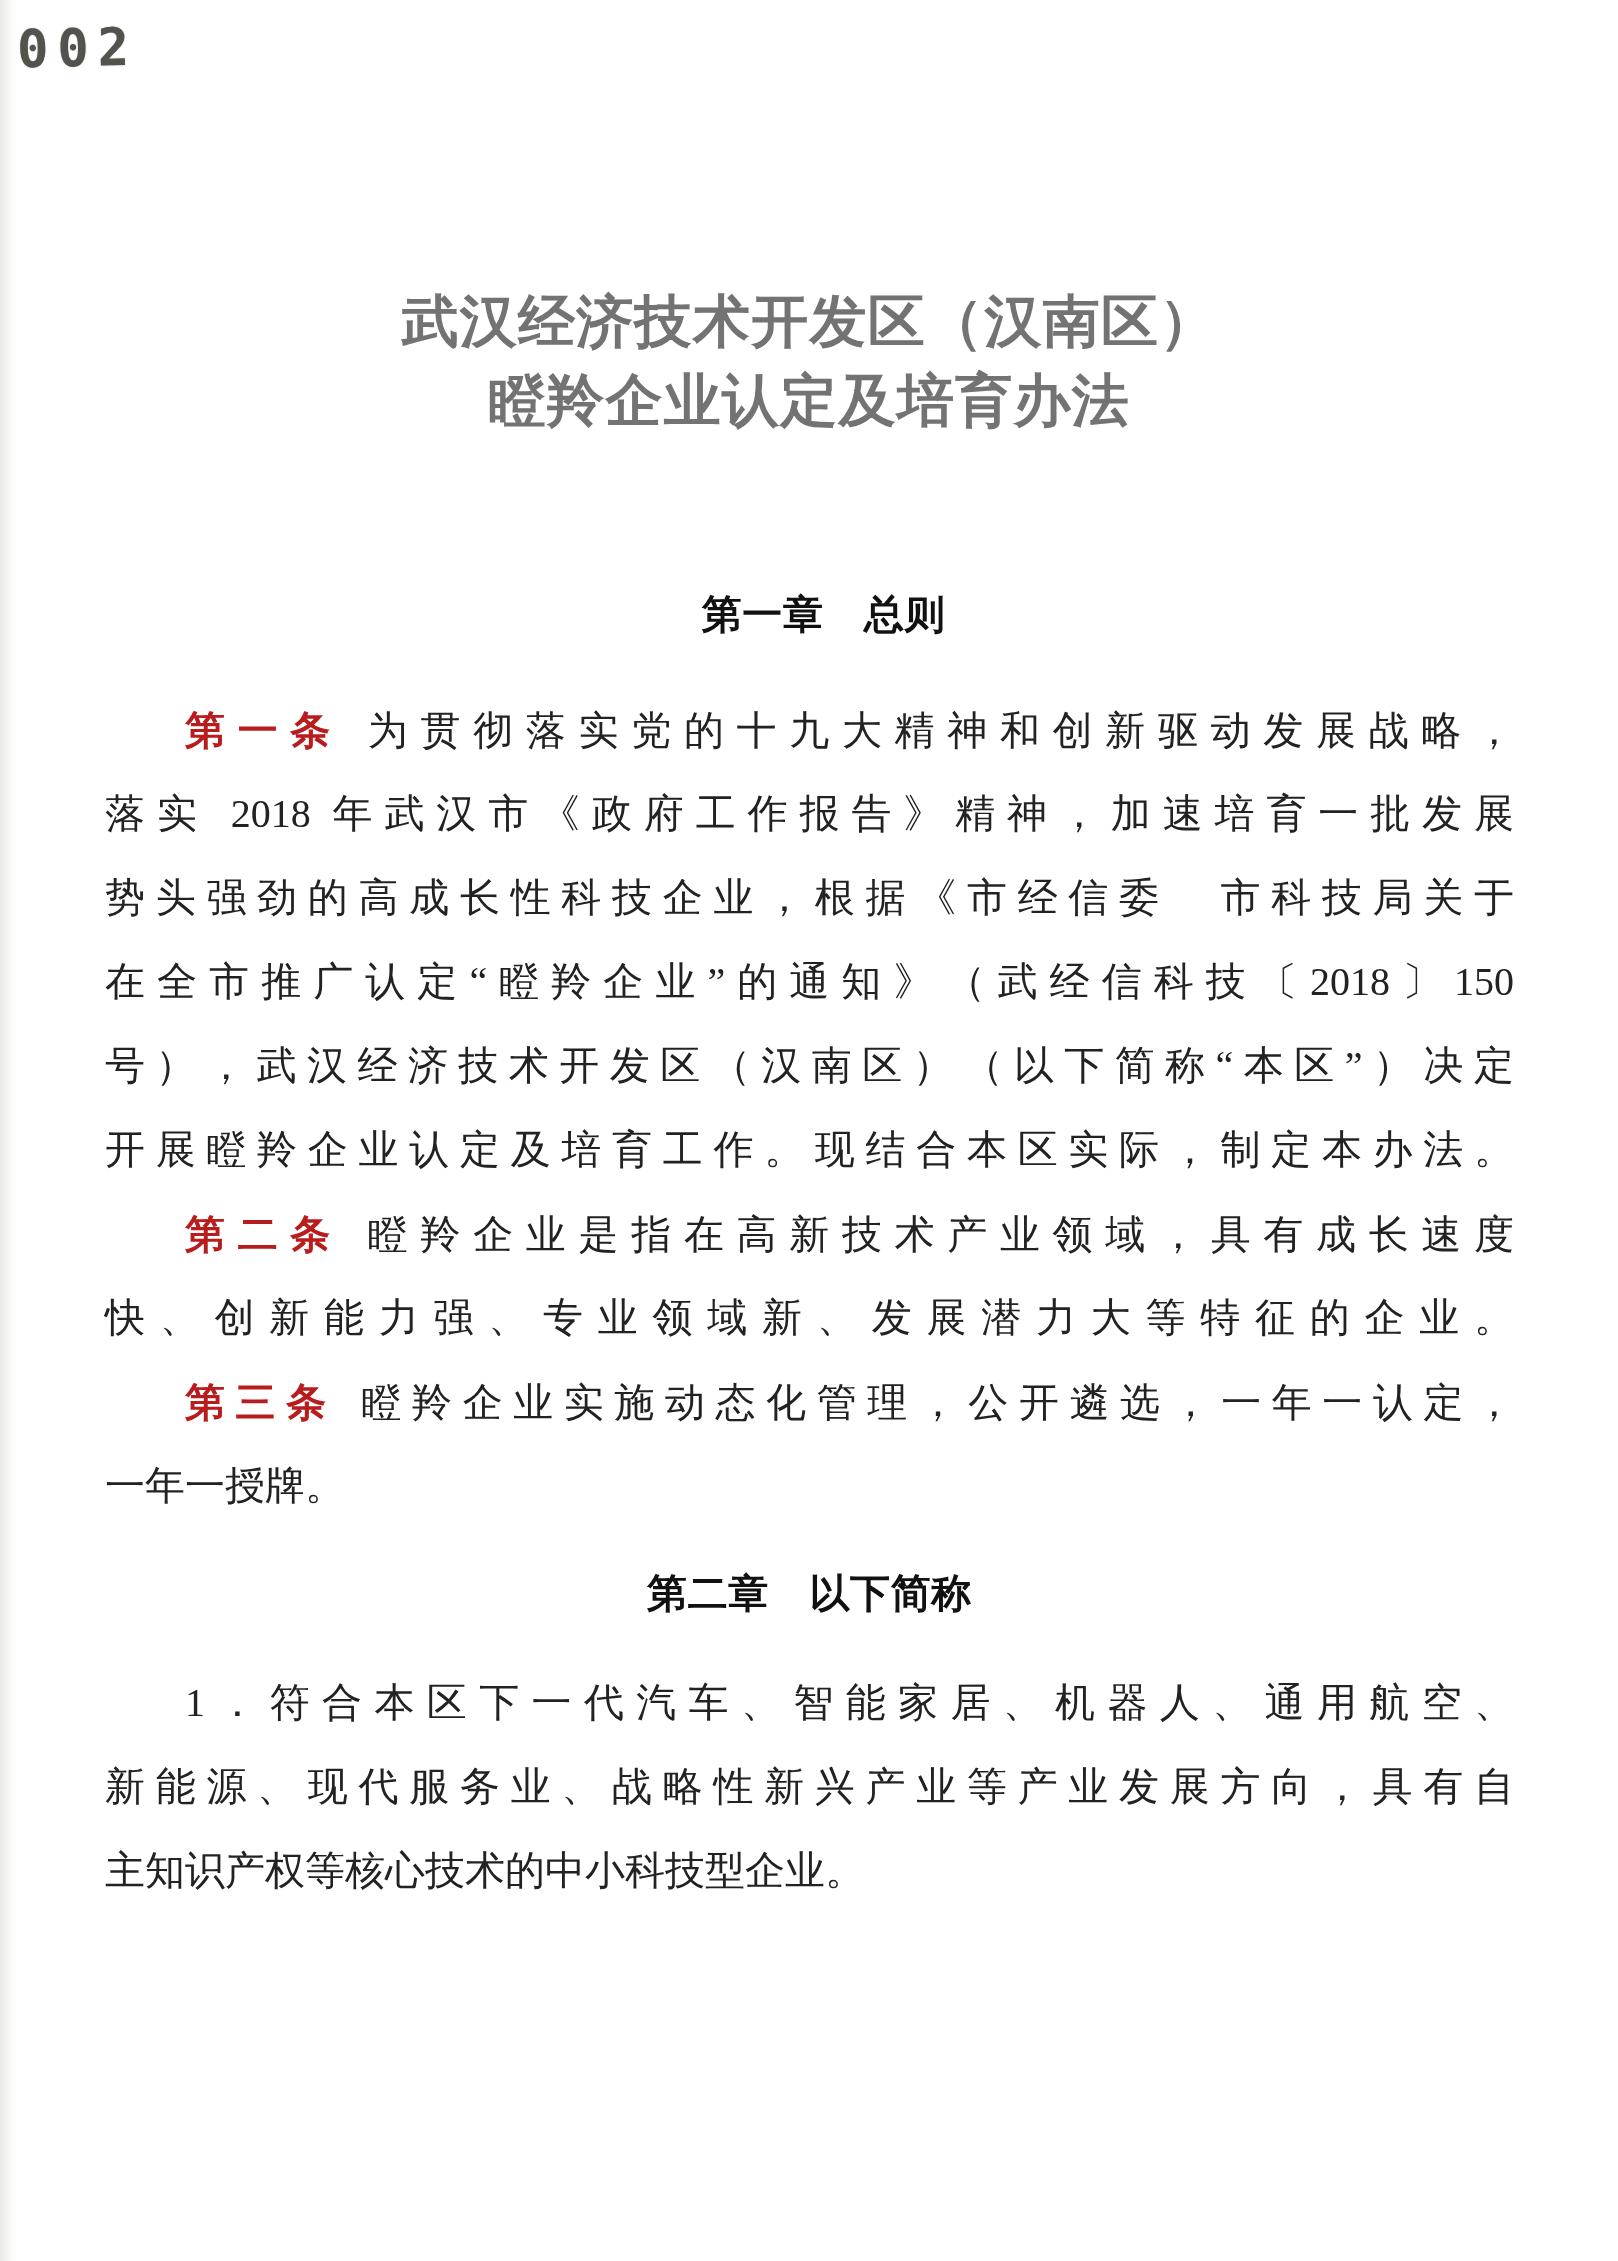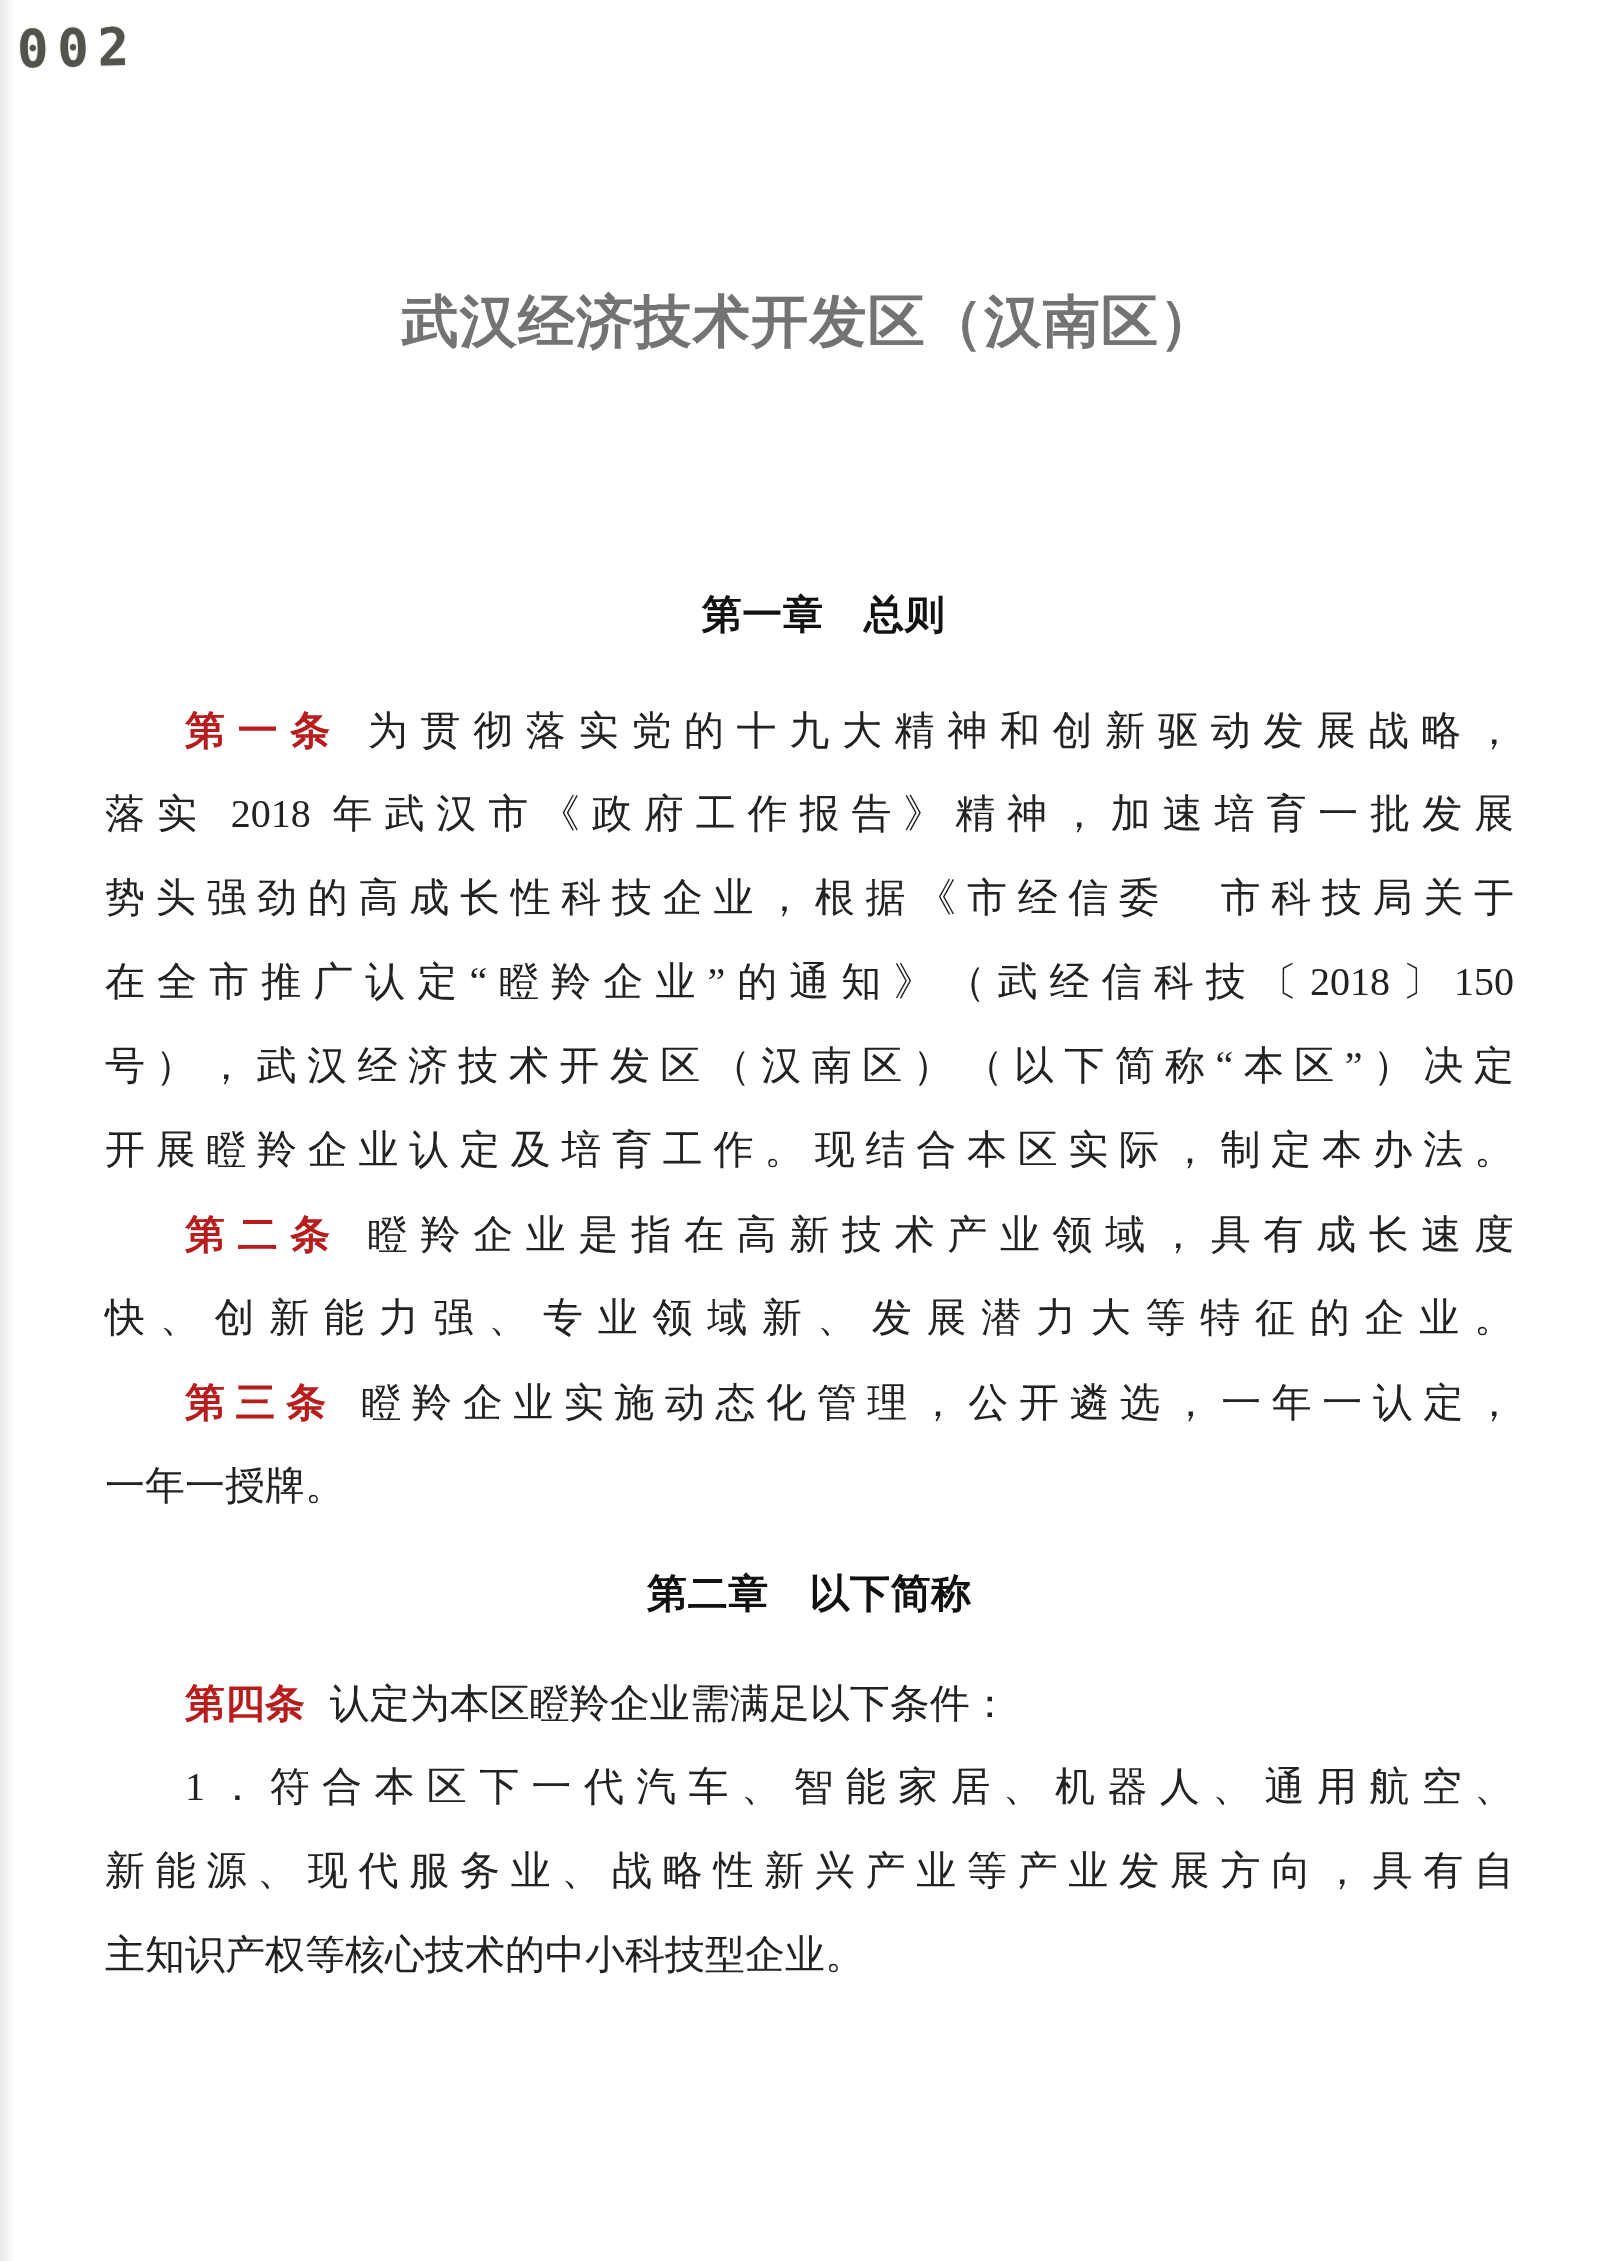--- a/index.html
+++ b/index.html
@@ -72,20 +72,21 @@
 </style>
 </head>
 <body>
 
 <div class="page">
 
   <div class="pagenum">002</div>
 
   <div class="title">
     <div>武汉经济技术开发区（汉南区）</div>
+    <div>瞪羚企业认定及培育办法</div>
   </div>
 
   <div class="chapter" id="chapter-1">第一章　总则</div>
 
   <div class="content">
 
     <div class="line just indent"><b class="lead">第一条</b><span>为贯彻落实党的十九大精神和创新驱动发展战略，</span></div>
 
     <div class="line just"><span>落实 2018 年武汉市《政府工作报告》精神，加速培育一批发展</span></div>
 
@@ -100,21 +101,20 @@
     <div class="line just indent"><b class="lead">第二条</b><span>瞪羚企业是指在高新技术产业领域，具有成长速度</span></div>
 
     <div class="line just"><span>快、创新能力强、专业领域新、发展潜力大等特征的企业。</span></div>
 
     <div class="line just indent"><b class="lead">第三条</b><span>瞪羚企业实施动态化管理，公开遴选，一年一认定，</span></div>
 
     <div class="line"><span>一年一授牌。</span></div>
 
     <div class="chapter" id="chapter-2">第二章　以下简称</div>
 
-    <div class="line indent"><b class="lead">第四条</b><span>认定为本区瞪羚企业需满足以下条件：</span></div>
 
     <div class="line just indent"><span>1．符合本区下一代汽车、智能家居、机器人、通用航空、</span></div>
 
     <div class="line just"><span>新能源、现代服务业、战略性新兴产业等产业发展方向，具有自</span></div>
 
     <div class="line"><span>主知识产权等核心技术的中小科技型企业。</span></div>
 
   </div>
 
 </div>

